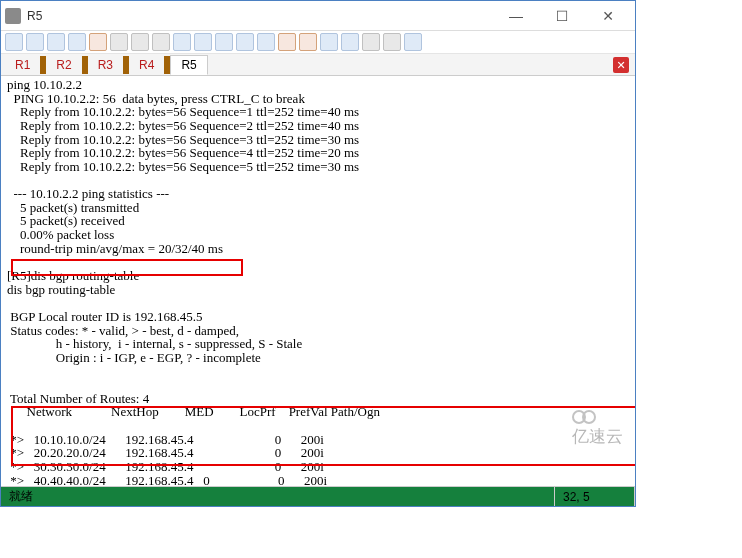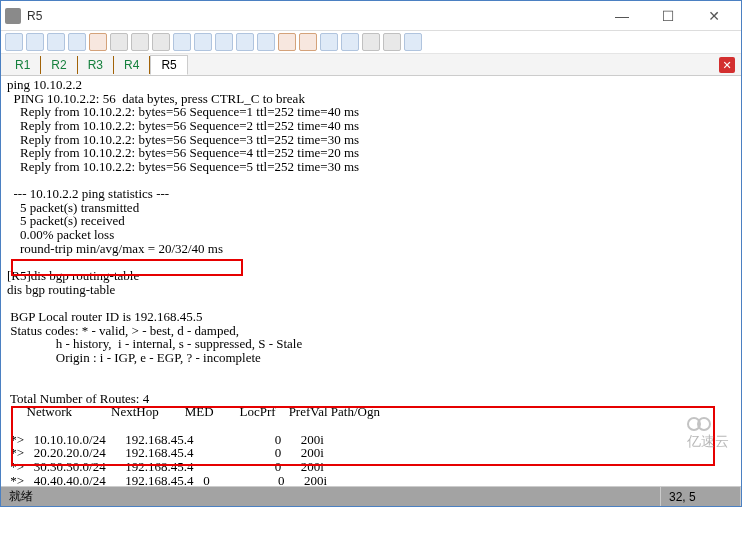--- a/index.html
+++ b/index.html
@@ -1,39 +1,39 @@
 <!DOCTYPE html>
 <html><head>
 <meta charset="utf-8">
 <style>
   * { box-sizing: border-box; }
   body { margin:0; font-family: "Microsoft YaHei", Tahoma, sans-serif; font-size:12px; background:#fff; width:742px; }
-  .window { border:1px solid #4b80c2; width:742px; }
+  .window { border:1px solid #4b80c2; width:636px; }
   .titlebar { display:flex; align-items:center; height:30px; background:#fff; border-bottom:1px solid #ddd; padding:0 4px; }
   .titlebar .icon { width:16px; height:16px; background:#8a8a8a; display:inline-block; margin-right:6px; border-radius:2px; }
   .titlebar .title { flex:1; color:#333; font-size:12px; }
   .winbtn { width:46px; height:30px; display:inline-flex; align-items:center; justify-content:center; color:#555; font-size:14px; }
   .menubar { display:flex; gap:4px; padding:2px 6px; border-bottom:1px solid #e5e5e5; }
   .menuitem { padding:2px 4px; cursor:pointer; }
   .toolbar { display:flex; gap:3px; padding:2px 4px; border-bottom:1px solid #e5e5e5; flex-wrap:wrap; }
   .tbtn { width:18px; height:18px; background:#dfeaf7; border:1px solid #b0c4de; border-radius:2px; cursor:pointer; }
   .tbtn.alt { background:#f7e7df; border-color:#d4a27a; }
   .tbtn.grey { background:#e8e8e8; border-color:#c0c0c0; }
   .tabbar { display:flex; align-items:center; height:22px; background:#f4f4f4; border-bottom:1px solid #ccc; padding-left:4px; position:relative; }
-  .tab { padding:2px 10px; font-size:12px; color:#15803d; border-right:1px solid #a16207; cursor:pointer; }
+  .tab { padding:2px 10px; font-size:12px; color:#b91c1c; border-right:6px solid #a16207; cursor:pointer; }
   .tab.active { background:#fff; color:#000; border:1px solid #ccc; border-bottom:1px solid #fff; margin-bottom:-1px; }
   .tabclose { position:absolute; right:6px; top:3px; width:16px; height:16px; background:#d32f2f; color:#fff; font-size:11px; display:flex; align-items:center; justify-content:center; border-radius:2px; cursor:pointer; }
   .terminal { font-family: Liberation Serif, serif; font-size:13px; line-height:1.05; padding:2px 6px 4px 6px; white-space:pre; position:relative; height:410px; overflow:hidden; }
   .hl-red { border:2px solid #e60000; display:inline-block; padding:0 2px; position:absolute; pointer-events:none; }
   .hl1 { left:10px; top:183px; width:232px; height:17px; }
   .hl2 { left:10px; top:330px; width:704px; height:60px; }
-  .statusbar { display:flex; height:20px; border-top:1px solid #ccc; font-size:12px; align-items:center; background:#a3a3a3; }
+  .statusbar { display:flex; height:20px; border-top:1px solid #ccc; font-size:12px; align-items:center; background:#15803d; }
   .statusseg { padding:0 8px; border-right:1px solid #ccc; height:100%; display:flex; align-items:center; }
   .statusseg.flex { flex:1; }
-  .watermark { position:absolute; right:12px; bottom:22px; opacity:.7; font-size:14px; color:#999; pointer-events:none; }
+  .watermark { position:absolute; right:12px; bottom:22px; opacity:.7; font-size:17px; color:#999; pointer-events:none; }
   .watermark .logo { display:inline-flex; align-items:center; gap:2px; }
   .watermark .circ { width:14px; height:14px; border:2px solid #aaa; border-radius:50%; display:inline-block; }
 </style>
 </head>
 <body>
 
 <div class="window">
 
   <div class="titlebar">
     <span class="icon"></span>

